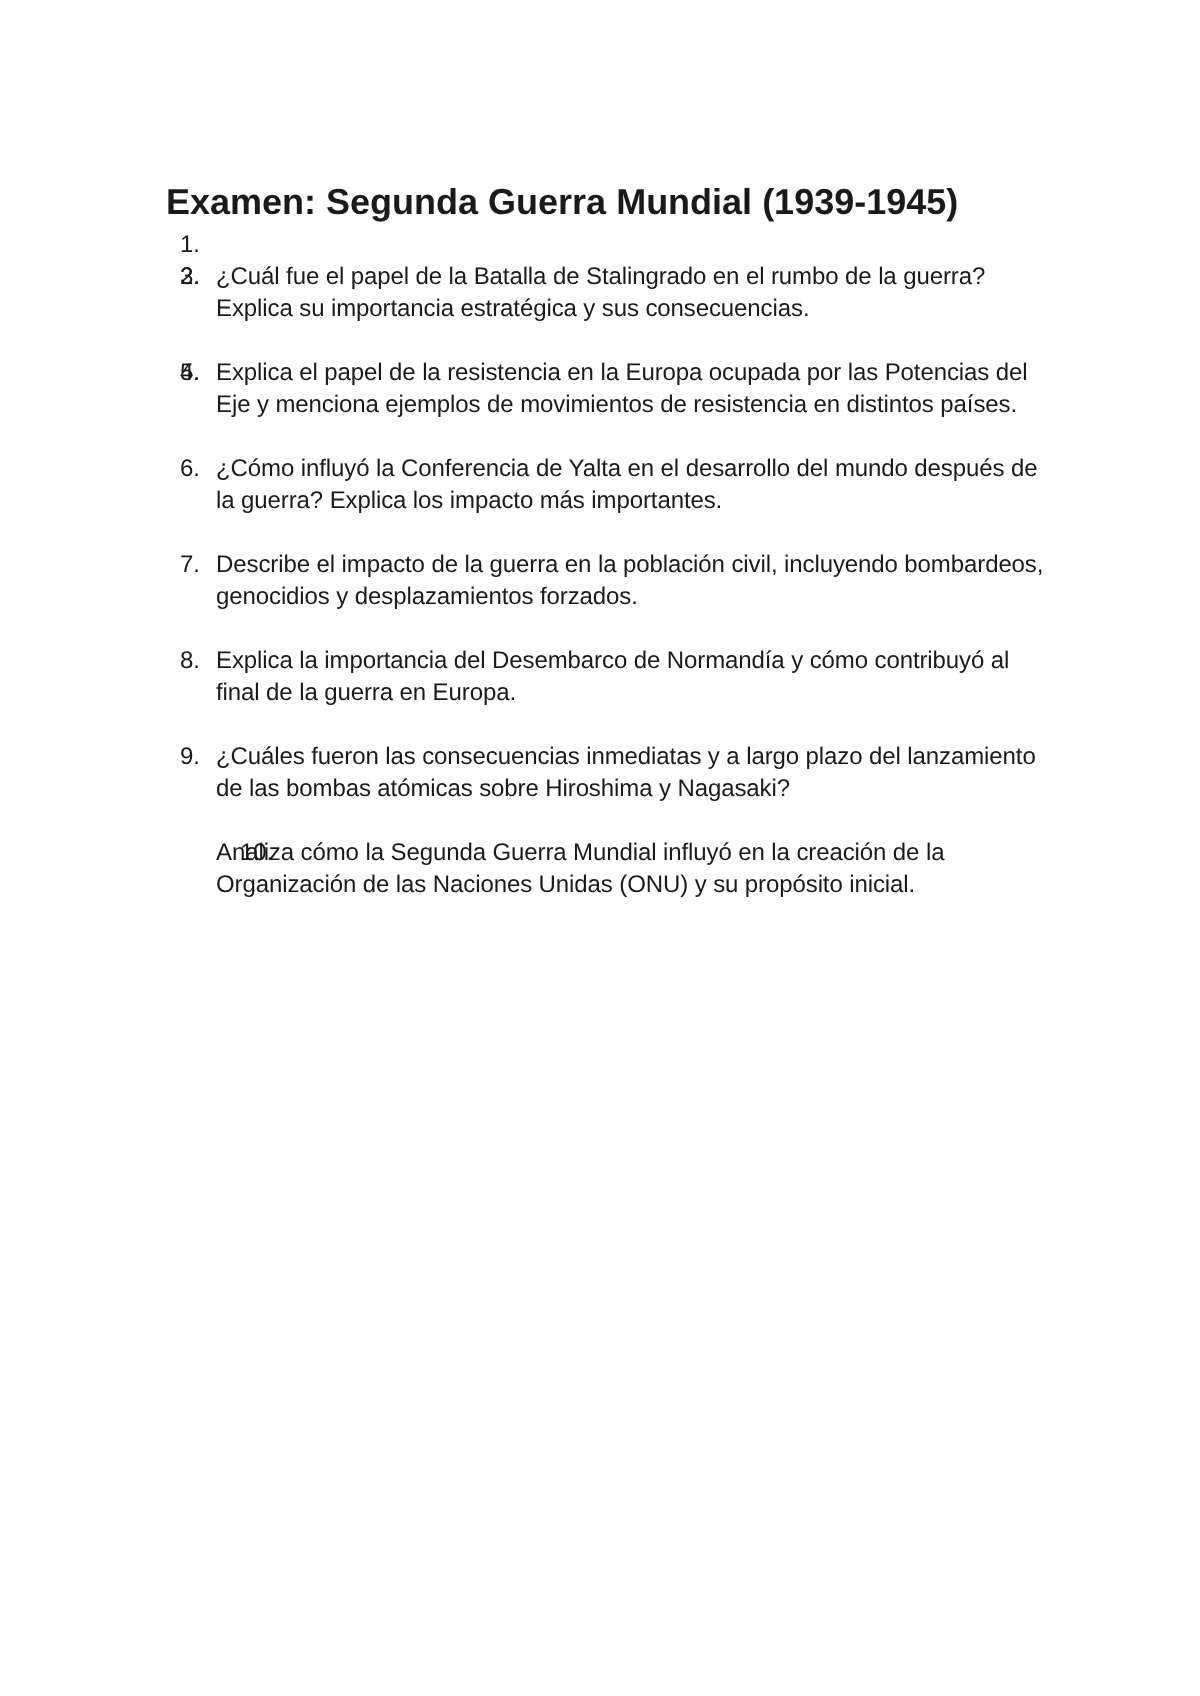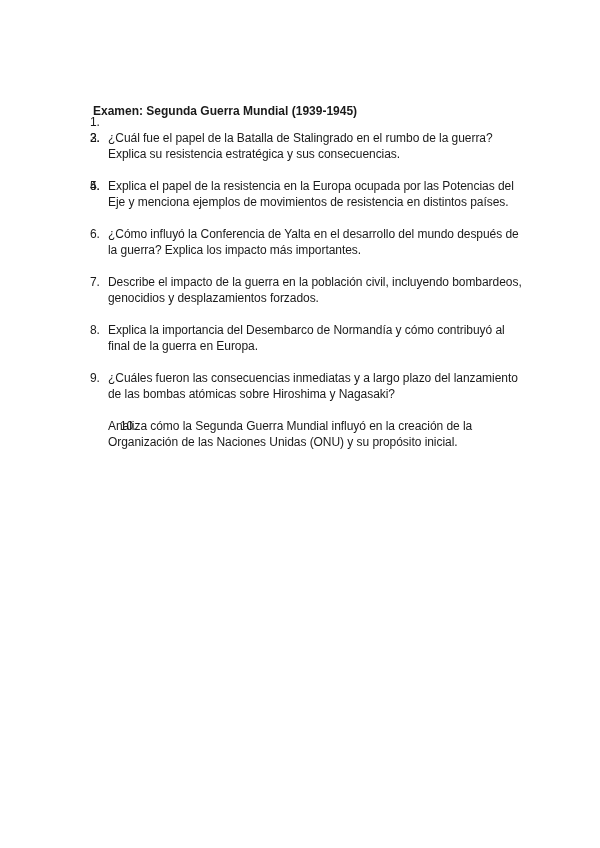--- a/index.html
+++ b/index.html
@@ -20,24 +20,24 @@
       left: 0;
       top: 0;
       width: 600px;
       height: 848px;
       background: #ffffff;
     }
     .title {
       position: absolute;
       left: 77px;
       top: 86px;
-      font-size: 12px;
+      font-size: 18px;
       font-weight: bold;
       line-height: 18px;
-      margin: 16px;
+      margin: 6px;
       white-space: nowrap;
     }
     .qlist {
       position: absolute;
       left: 0;
       top: 114px;
       margin: 0;
       padding: 0;
       list-style: none;
       width: 600px;
@@ -72,21 +72,21 @@
 
   <ol class="qlist">
     <li class="qitem">
       <span class="qnum">1.</span>
     </li>
     <li class="qitem">
       <span class="qnum">2.</span>
     </li>
     <li class="qitem">
       <span class="qnum">3.</span>
-      <span class="qtext">¿Cuál fue el papel de la Batalla de Stalingrado en el rumbo de la guerra? Explica su resistencia estratégica y sus consecuencias.</span>
+      <span class="qtext">¿Cuál fue el papel de la Batalla de Stalingrado en el rumbo de la guerra? Explica su importancia estratégica y sus consecuencias.</span>
     </li>
     <li class="qitem">
       <span class="qnum">4.</span>
     </li>
     <li class="qitem">
       <span class="qnum">5.</span>
       <span class="qtext">Explica el papel de la resistencia en la Europa ocupada por las Potencias del Eje y menciona ejemplos de movimientos de resistencia en distintos países.</span>
     </li>
     <li class="qitem">
       <span class="qnum">6.</span>

